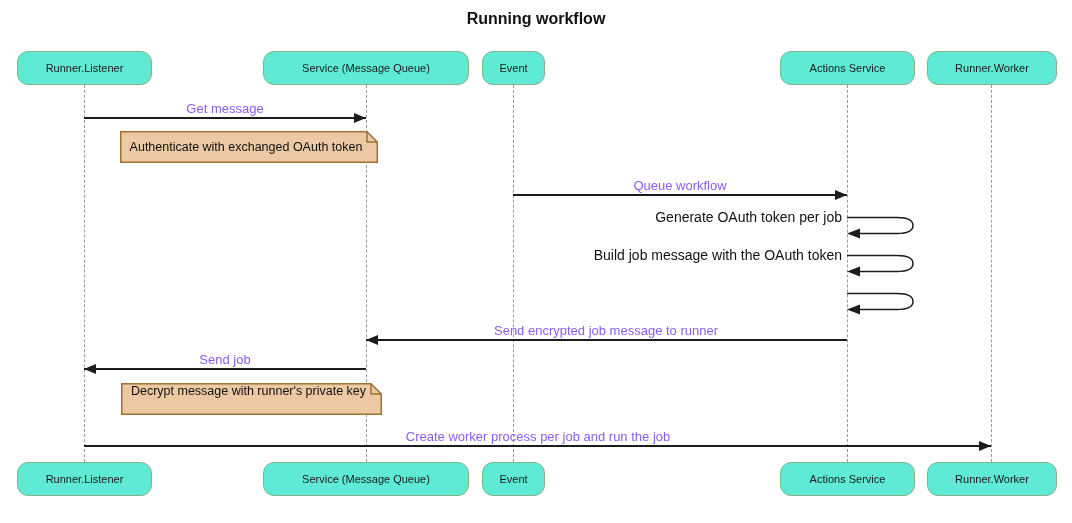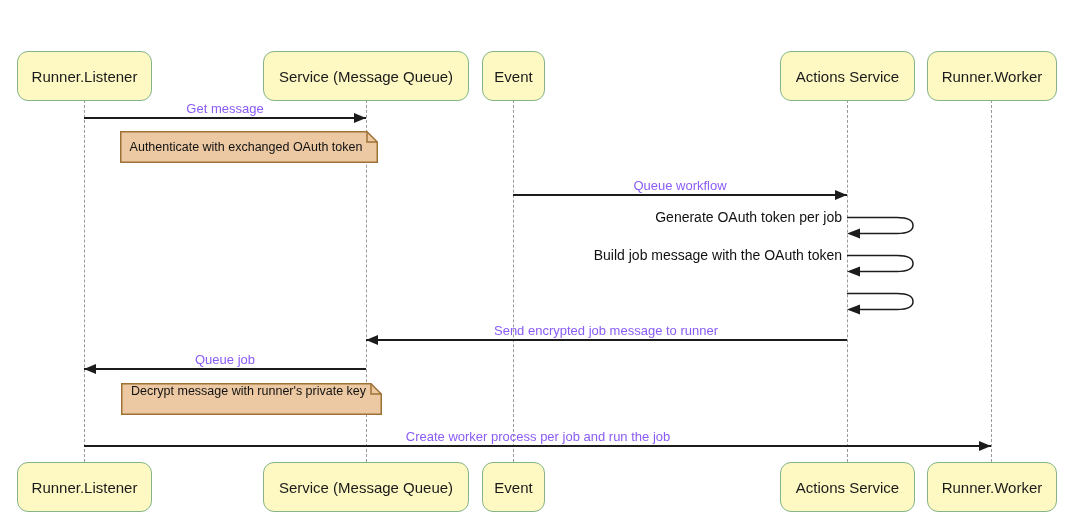--- a/index.html
+++ b/index.html
@@ -5,24 +5,24 @@
   html, body { margin:0; padding:0; background:#ffffff; }
   .diagram {
     position:relative; width:1072px; height:523px; background:#ffffff;
     font-family:"Liberation Sans", sans-serif; overflow:hidden; color:#111;
   }
   .title {
     position:absolute; left:0; right:0; top:10px; text-align:center;
     font-size:16px; font-weight:bold; color:#111;
   }
   .actor {
-    position:absolute; height:50px; box-sizing:border-box;
-    background:#fef9c3; border:1px solid #84b488; border-radius:11px;
+    position:absolute; height:34px; box-sizing:border-box;
+    background:#5eead4; border:1px solid #84b488; border-radius:11px;
     display:flex; align-items:center; justify-content:center;
-    font-size:15px; color:#1a1a1a; white-space:nowrap;
+    font-size:11px; color:#1a1a1a; white-space:nowrap;
   }
   .lifeline {
     position:absolute; top:85px; height:377px; width:0;
     border-left:1px dashed #9a9a9a;
   }
   .msg-line { position:absolute; height:1.5px; background:#1c1c1c; }
   .ah { position:absolute; width:0; height:0; }
   .ah-right { border-left:12px solid #1c1c1c; border-top:5px solid transparent; border-bottom:5px solid transparent; }
   .ah-left  { border-right:12px solid #1c1c1c; border-top:5px solid transparent; border-bottom:5px solid transparent; }
   .msg-label {
@@ -40,20 +40,21 @@
     position:absolute; left:0; top:0; right:6px; bottom:0;
     display:flex; align-items:center; justify-content:center;
     font-size:12.5px; color:#111; white-space:nowrap;
   }
 </style>
 </head>
 <body>
 
 <div class="diagram">
 
+  <div class="title">Running workflow</div>
 
   <div class="lifeline" style="left:83.5px;"></div>
   <div class="lifeline" style="left:365.5px;"></div>
   <div class="lifeline" style="left:512.5px;"></div>
   <div class="lifeline" style="left:846.5px;"></div>
   <div class="lifeline" style="left:990.5px;"></div>
 
   <div class="actor" style="left:17px;  top:51px; width:135px;">
     <span>Runner.Listener</span>
   </div>
@@ -100,21 +101,21 @@
 
   <svg class="loop-svg" style="left:846px; top:289px;" viewBox="0 0 72 26">
     <path d="M1 4.5 H51 Q67 4.5 67 12.5 Q67 20.5 51 20.5 H14" fill="none" stroke="#1c1c1c" stroke-width="1.5"></path>
     <polygon points="1,20.5 14,15.5 14,25.5" fill="#1c1c1c"></polygon>
   </svg>
 
   <div class="msg-label" style="left:606px; top:323px;">Send encrypted job message to runner</div>
   <div class="msg-line" style="left:366px; top:339px; width:481px;"></div>
   <div class="ah ah-left" style="left:366px; top:335px;"></div>
 
-  <div class="msg-label" style="left:225px; top:352px;">Queue job</div>
+  <div class="msg-label" style="left:225px; top:352px;">Send job</div>
   <div class="msg-line" style="left:84px; top:368px; width:282px;"></div>
   <div class="ah ah-left" style="left:84px; top:364px;"></div>
 
   <div class="note" style="left:96px; top:383px; width:261px; height:16px;">
     <svg width="261" height="32" viewBox="0 0 261 32">
       <path d="M0.75 0.75 H250 L260.25 11 V31.25 H0.75 Z" fill="#ecc9a3" stroke="#9e7135" stroke-width="1.5"></path>
       <path d="M250 0.75 V11 H260.25" fill="none" stroke="#9e7135" stroke-width="1.5"></path>
     </svg>
     <div class="note-text">Decrypt message with runner's private key</div>
   </div>

